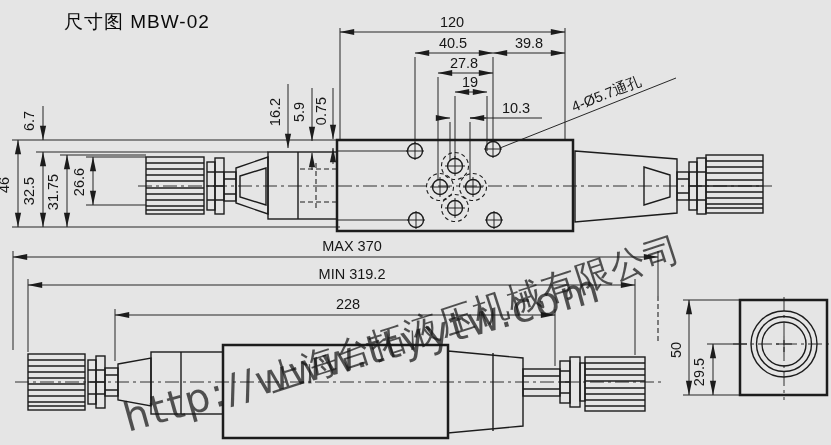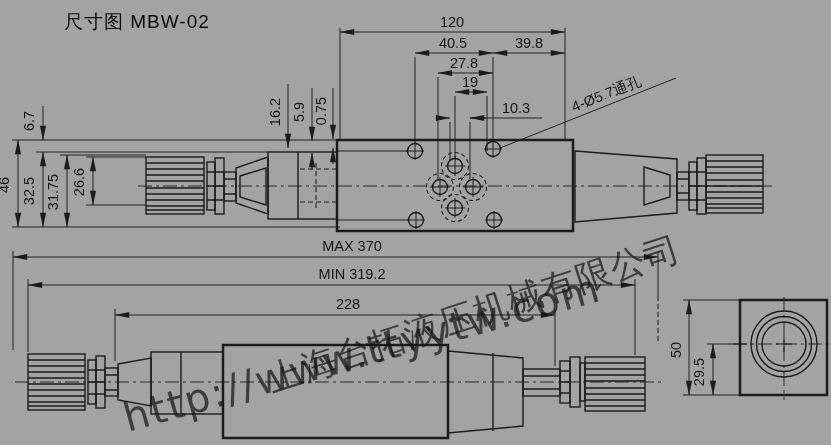--- a/index.html
+++ b/index.html
@@ -1,16 +1,16 @@
 <!DOCTYPE html>
 <html><head>
 <meta charset="utf-8">
 <style>
   html,body{margin:0;padding:0;background:#fff;}
-  .canvas{position:relative;width:831px;height:445px;background:#a3a3a3;overflow:hidden;
+  .canvas{position:relative;width:831px;height:445px;background:#e5e5e5;overflow:hidden;
           font-family:"Liberation Sans","DejaVu Sans",sans-serif;}
   svg{display:block;}
   
   .o   {stroke:#1c1c1c;stroke-width:1.4;fill:none;}
   .t   {stroke:#1c1c1c;stroke-width:2.5;fill:none;}
   .d   {stroke:#1c1c1c;stroke-width:0.95;fill:none;}
   .cl  {stroke:#1c1c1c;stroke-width:0.9;fill:none;stroke-dasharray:14 4 3 4;}
   .hid {stroke:#1c1c1c;stroke-width:1.05;fill:none;stroke-dasharray:5 3;}
   .pd  {stroke:#1c1c1c;stroke-width:1.1;fill:none;stroke-dasharray:4 3;}
   

